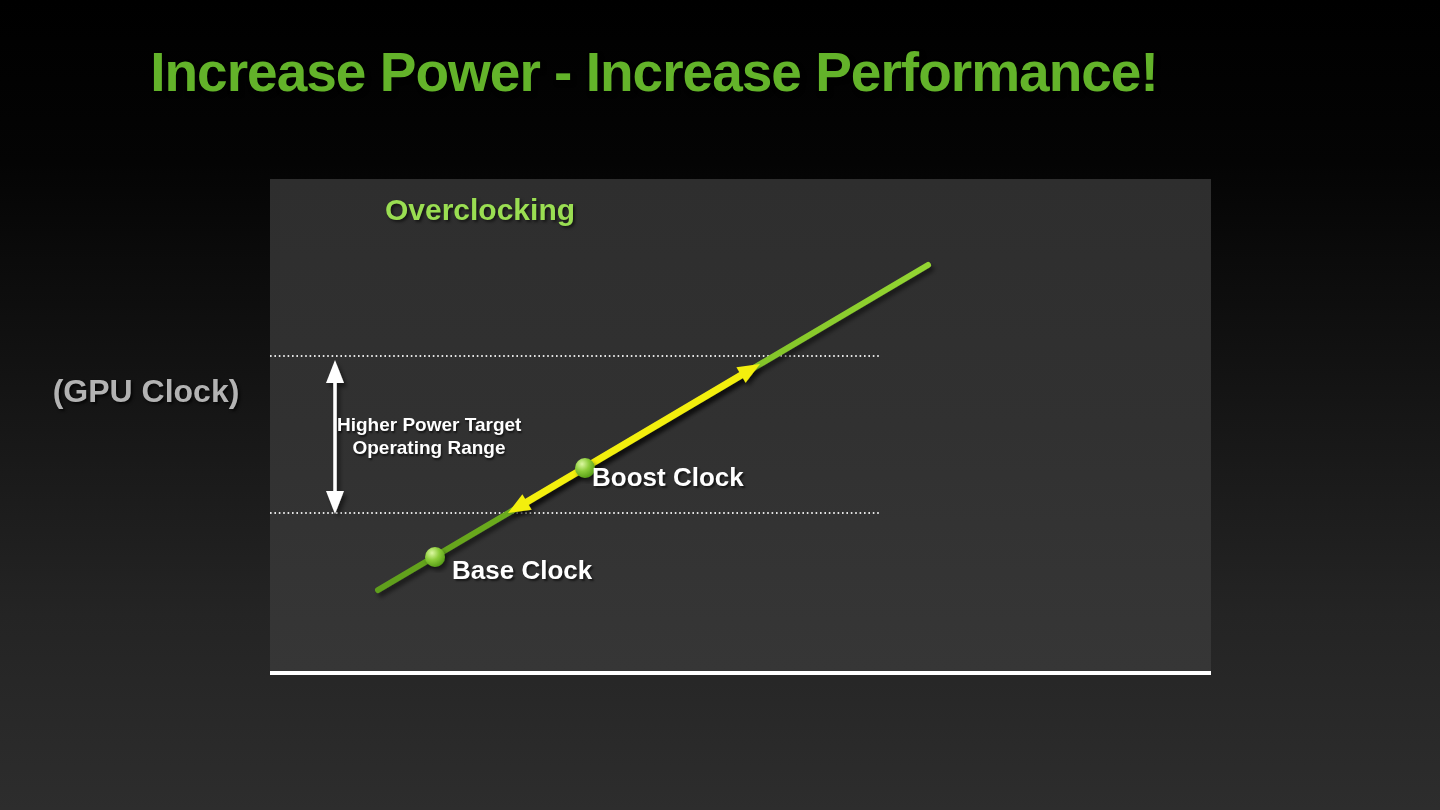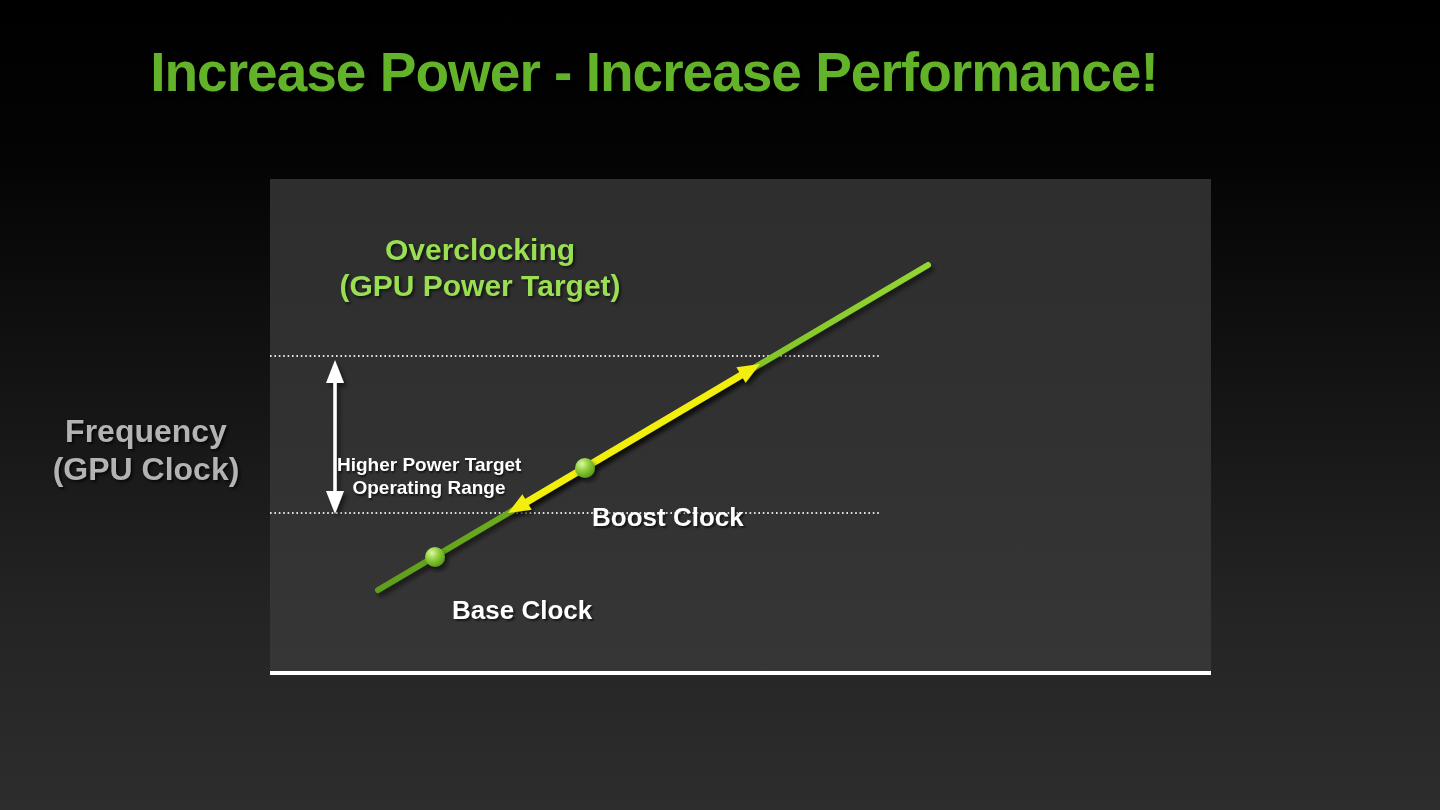--- a/index.html
+++ b/index.html
@@ -13,21 +13,21 @@
     position:absolute;top:40px;left:0;width:1308px;text-align:center;
     font-size:55px;letter-spacing:-1px;color:#63b32a;
     text-shadow:2px 3px 4px rgba(0,0,0,.6);
     white-space:nowrap;
   }
   .panel{
     position:absolute;left:270px;top:179px;width:941px;height:492px;
     background:linear-gradient(180deg,#2e2e2e 0%,#313131 50%,#363636 100%);
   }
   .gfx{position:absolute;left:0;top:0;width:1440px;height:810px;pointer-events:none;}
-  .lbl{position:absolute;white-space:nowrap;margin-top:40px;}
+  .lbl{position:absolute;white-space:nowrap;}
   .lbl span{display:block;}
   .overclock-lbl{
     left:330px;top:192px;width:300px;text-align:center;
     font-size:30px;line-height:36px;color:#9ade52;
     text-shadow:2px 2px 3px rgba(0,0,0,.55);
   }
   .freq-lbl{
     left:26px;top:372px;width:240px;text-align:center;
     font-size:32px;line-height:38px;color:#b3b3b3;
     text-shadow:2px 2px 3px rgba(0,0,0,.7);
@@ -94,25 +94,23 @@
     </g>
 
     <circle cx="435" cy="557" r="10" fill="url(#sphere)" filter="url(#shadow)"></circle>
     <circle cx="585" cy="468" r="10" fill="url(#sphere)" filter="url(#shadow)"></circle>
 
     <line x1="270" y1="673" x2="1211" y2="673" stroke="#ffffff" stroke-width="4"></line>
   </svg>
 
   <div class="lbl overclock-lbl">
     <span>Overclocking</span>
-    <span>(GPU Power Target)</span>
   </div>
 
   <div class="lbl freq-lbl">
-    <span>Frequency</span>
     <span>(GPU Clock)</span>
   </div>
 
 
   <div class="lbl range-lbl">
     <span>Higher Power Target</span>
     <span>Operating Range</span>
   </div>
 
   <div class="lbl boost-lbl">Boost Clock</div>

